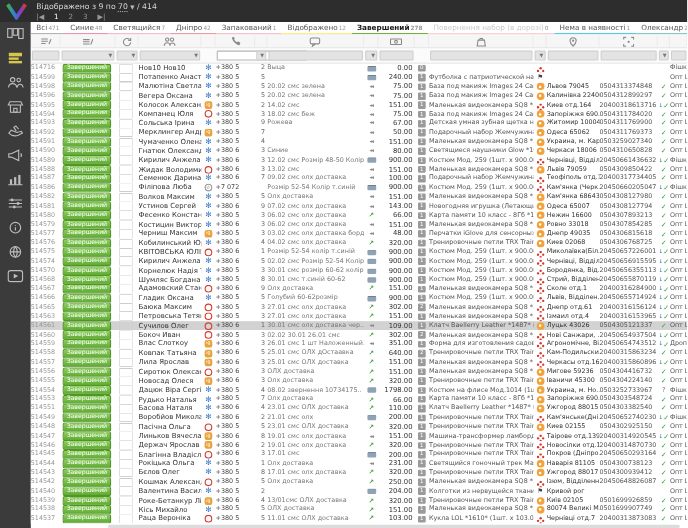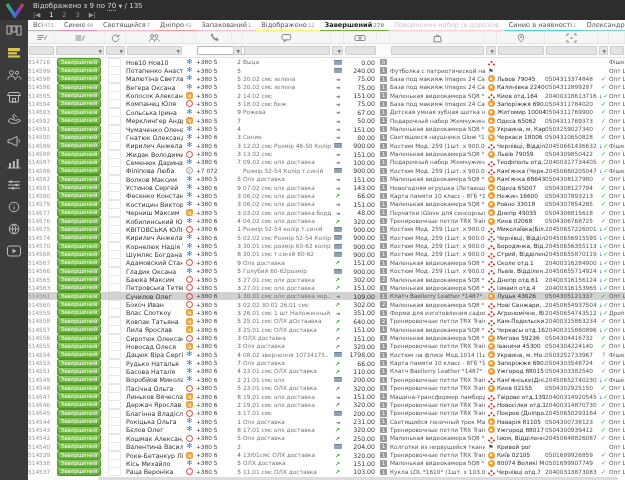--- a/index.html
+++ b/index.html
@@ -78,21 +78,21 @@
         <stop offset="0.7" stop-color="#7a3fd0"></stop>
             <stop offset="1" stop-color="#d03a3a"></stop>
       </linearGradient>
         </defs>
       <path d="M3 2 L11 14 L19 2" fill="none" stroke="url(#lg)" stroke-width="3.4" stroke-linejoin="miter"></path>
     </svg>
     <div class="shown">
       <span>Відображено з 9 по</span>
       <span class="num">70</span>
       <span class="caret">▼</span>
-      <span>/ 135</span>
+      <span>/ 414</span>
     </div>
     <div class="pager">
       <span>|◀</span>
       <span class="cur">1</span>
       <span>2</span>
       <span>3</span>
       <span>▶|</span>
     </div>
   </div>
 
@@ -174,21 +174,21 @@
     </div>
   <div class="tabs" id="tabs">
       <div class="tab" style="border-bottom-color: rgb(180, 180, 180);"><span>Всі</span><span class="cnt">471</span></div>
       <div class="tab" style="border-bottom-color: rgb(244, 143, 177);"><span>Синие</span><span class="cnt">48</span></div>
       <div class="tab" style="border-bottom-color: rgb(248, 187, 208);"><span>Светящийся</span><span class="cnt">7</span></div>
       <div class="tab" style="border-bottom-color: rgb(239, 154, 154);"><span>Дніпро</span><span class="cnt">42</span></div>
       <div class="tab" style="border-bottom-color: rgb(246, 192, 205);"><span>Запакований</span><span class="cnt">1</span></div>
       <div class="tab" style="border-bottom-color: rgb(255, 241, 118);"><span>Відображено</span><span class="cnt">12</span></div>
       <div class="tab active" style="border-bottom-color: rgb(111, 179, 62);"><span>Завершений</span><span class="cnt">278</span></div>
       <div class="tab dim" style="border-bottom-color: rgb(255, 205, 210);"><span>Повернення набор (в дорозі)</span><span class="cnt">0</span></div>
-      <div class="tab" style="border-bottom-color: rgb(77, 208, 225);"><span>Синие в наявності</span><span class="cnt">1</span></div>
+      <div class="tab" style="border-bottom-color: rgb(77, 208, 225);"><span>Нема в наявності</span><span class="cnt">1</span></div>
       <div class="tab" style="border-bottom-color: rgb(128, 203, 196);"><span>Олександр</span><span class="cnt">2</span></div>
     </div>
   <div class="thead" id="thead">
       <div class="hcell" style="width: 27px;">
         <span><svg width="11" height="10" viewBox="0 0 11 10">
             <path d="M1.5 2.5h6M1.5 4.5h6M1.5 6.5h4" stroke="#8a8a8a" fill="none"></path>
             <path d="M8.5 7l2-4.5" stroke="#8a8a8a" fill="none"></path>
           </svg></span>
       </div>
       <div class="hcell" style="width: 50px;">

